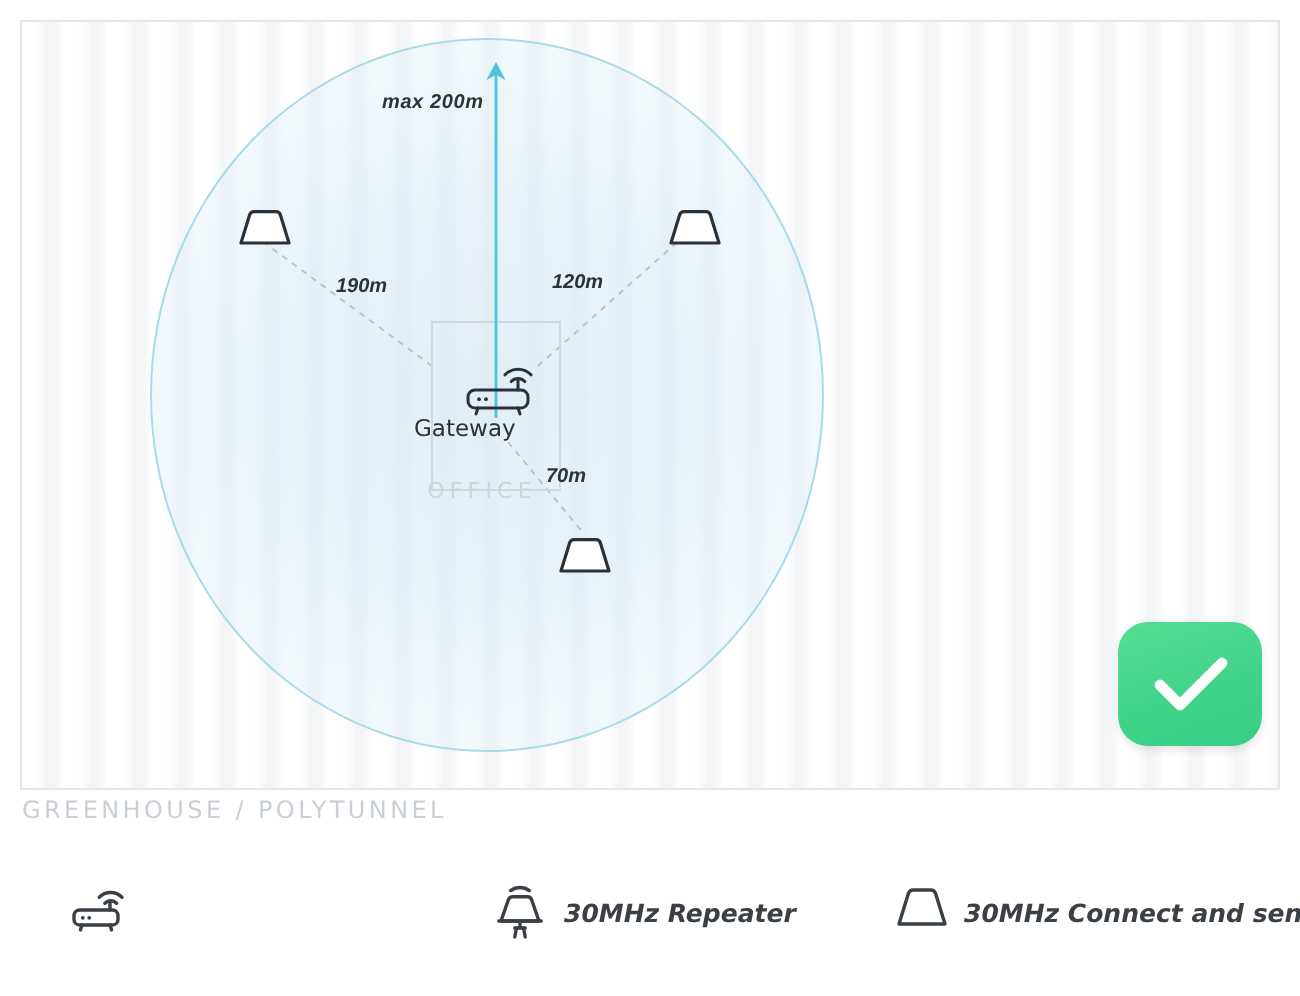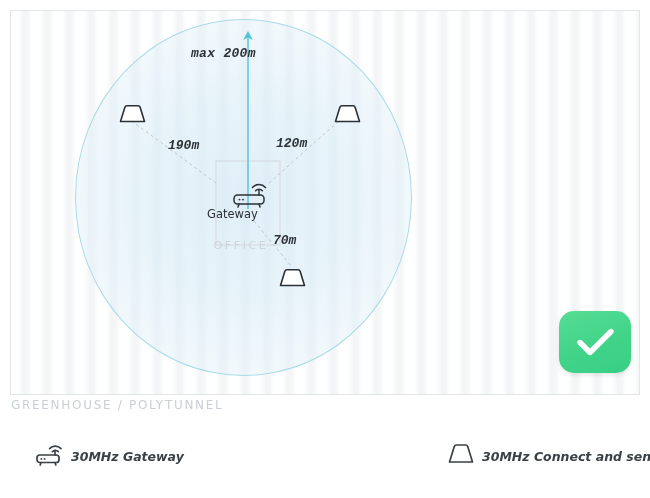--- a/index.html
+++ b/index.html
@@ -38,23 +38,23 @@
         rgba(226,241,249,0.42) 75%,
         rgba(236,246,251,0.22) 100%);
   }
 
   
   #art{position:absolute;left:0;top:0;width:630px;height:385px;}
 
   
   .lbl{
     position:absolute;
-    font-family:Liberation Mono, monospace;
+    font-family:Liberation Sans, sans-serif;
     font-style:italic;font-weight:bold;
-    font-size:13px;color:#2d3338;white-space:nowrap;
+    font-size:10px;color:#2d3338;white-space:nowrap;
   }
   #lbl-max{left:180px;top:35px;letter-spacing:.3px;}
   #lbl-190{left:157px;top:127px;}
   #lbl-150{left:265px;top:125px;}
   #lbl-70 {left:262px;top:222px;}
 
   #lbl-gateway{
     position:absolute;left:196px;top:196px;width:68px;text-align:left;
     font-size:11.5px;color:#2b3136;font-weight:normal;
     font-family:"DejaVu Sans","Liberation Sans",sans-serif;
@@ -165,23 +165,40 @@
           <line x1="22" y1="17" x2="22" y2="12.5"></line>
           <path d="M16.6 10.6 a8 8 0 0 1 11.4 0"></path>
           <path d="M19.4 13.6 a4.1 4.1 0 0 1 5.9 0"></path>
         </g>
         <g fill="#3a4045">
           <circle cx="8.4" cy="20.9" r="0.95"></circle>
           <circle cx="11.6" cy="20.9" r="0.95"></circle>
         </g>
       </svg>
     </span>
-    <span class="leg-txt">30MHz Gateway</span>
-  </div>
-
+  </div>
+
+  <div class="leg-item" id="leg-1">
+    <span class="leg-ico">
+      <svg width="34" height="36" viewBox="0 0 34 36">
+        <g stroke="#3a4045" fill="none" stroke-width="1.7" stroke-linecap="round" stroke-linejoin="round">
+          <path d="M6.5 22.5 L10.2 11.8 Q10.7 10.4 12.2 10.4 L19.8 10.4
+                   Q21.3 10.4 21.8 11.8 L25.5 22.5 Z"></path>
+          <line x1="5.4" y1="22.5" x2="26.6" y2="22.5"></line>
+          <path d="M11.3 7.3 a8 8 0 0 1 9.4 0"></path>
+          <path d="M13.6 4.6 a12 12 0 0 1 14.2 0" opacity="0"></path>
+          <line x1="16" y1="22.5" x2="16" y2="26"></line>
+          <line x1="13.4" y1="26" x2="18.6" y2="26"></line>
+          <line x1="14.2" y1="26" x2="13.4" y2="30.5"></line>
+          <line x1="17.8" y1="26" x2="18.6" y2="30.5"></line>
+        </g>
+      </svg>
+    </span>
+    <span class="leg-txt">30MHz Repeater</span>
+  </div>
 
   <div class="leg-item" id="leg-2">
     <span class="leg-ico">
       <svg width="34" height="36" viewBox="0 0 34 36">
         <path d="M5.5 24 L10.2 8.8 Q10.8 7 12.6 7 L21.4 7 Q23.2 7 23.8 8.8 L28.5 24 Z" fill="none" stroke="#3a4045" stroke-width="1.7" stroke-linejoin="round"></path>
       </svg>
     </span>
     <span class="leg-txt">30MHz Connect and sensor</span>
   </div>
 

